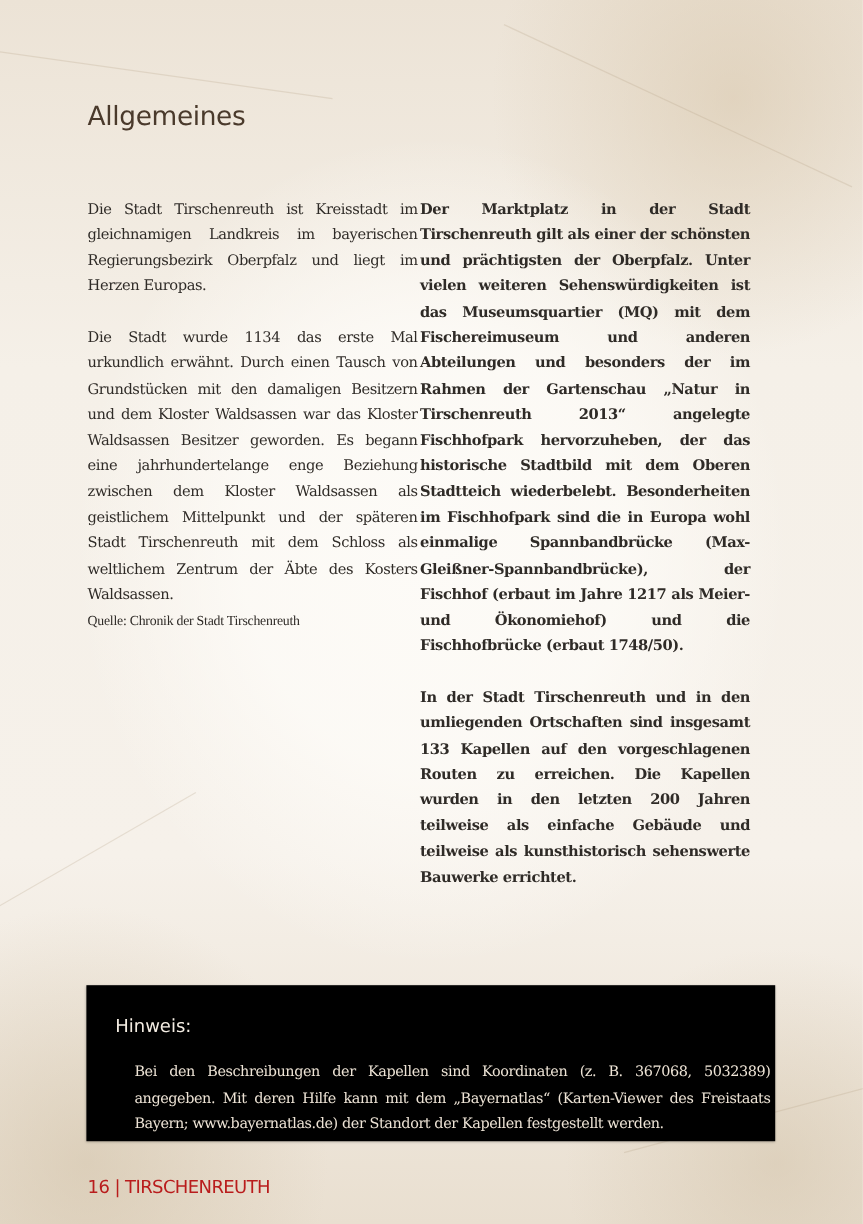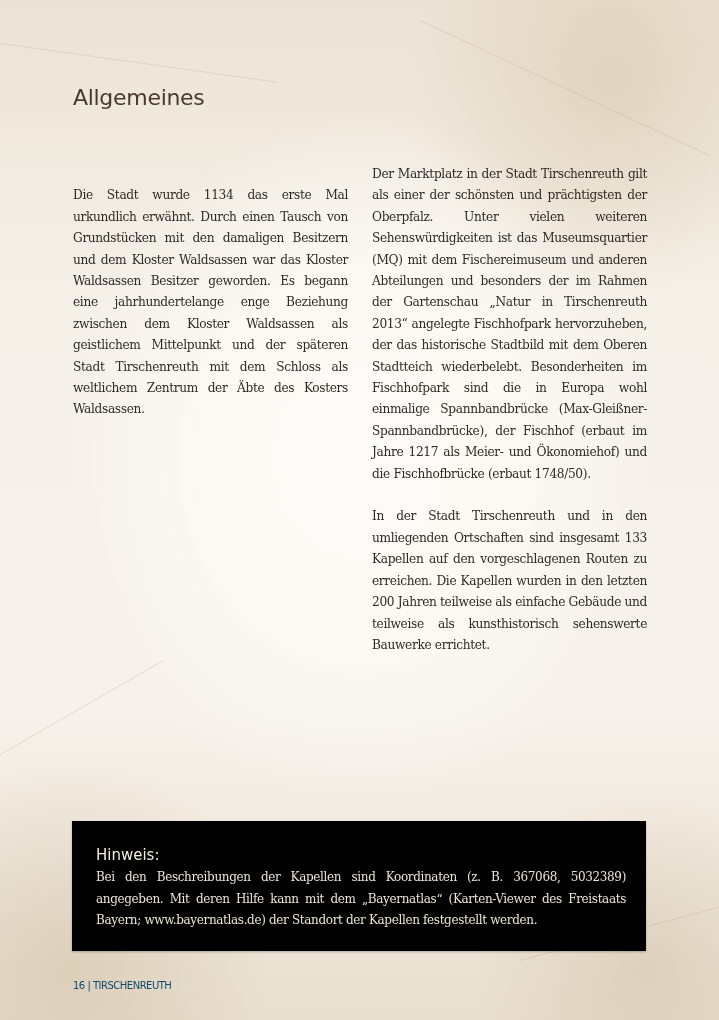--- a/index.html
+++ b/index.html
@@ -19,58 +19,60 @@
     position:absolute; left:73px; top:70px;
     font-family:"DejaVu Sans", sans-serif; font-size:22px; color:#4a3a2c;
     letter-spacing:-0.3px; font-weight:normal;
   }
   .col {
     position:absolute; top:164px; width:275px;
     font-size:12.2px; line-height:21.4px; text-align:justify;
     letter-spacing:-0.35px; color:#2f2b27;
   }
   .col-left { left:73px; }
-  .col-right { left:372px; }
+  .col-right { left:350px;font-weight:bold; }
   .col p { margin:0; }
   .gap { height:21.4px; }
   .source {
     font-family:"Liberation Serif", serif; font-size:11.5px; line-height:16px;
     margin-top:4px !important; letter-spacing:-0.2px; text-align:left;
   }
   .note {
     position:absolute; left:72px; top:821px; width:574px; height:130px;
     background:#000000; box-shadow:0 1px 2px rgba(0,0,0,0.25);
   }
   .note-title {
     position:absolute; left:24px; top:25px;
     font-family:"DejaVu Sans", sans-serif; font-size:15px; color:#f3ece2;
   }
   .note-body {
     position:absolute; left:24px; top:46px; width:530px;
     font-size:12px; line-height:21.5px; color:#eee4d6; letter-spacing:-0.35px;
-    text-align:justify; margin:0;
+    text-align:justify; margin:16px;
   }
   .footer {
     position:absolute; left:73px; top:980px;
-    font-family:"DejaVu Sans", sans-serif; font-size:10px; color:#0c4a6e; letter-spacing:-0.5px;
+    font-family:"DejaVu Sans", sans-serif; font-size:15px; color:#b91c1c; letter-spacing:-0.5px;
   }
 </style>
 </head>
 <body>
 
 <div class="vein" style="left:-20px;top:40px;width:300px;transform:rotate(8deg);"></div>
 <div class="vein" style="left:420px;top:20px;width:320px;transform:rotate(25deg);"></div>
 <div class="vein" style="left:-10px;top:760px;width:200px;transform:rotate(-30deg);"></div>
 <div class="vein" style="left:520px;top:960px;width:220px;transform:rotate(-15deg);"></div>
 
 <h1 class="title">Allgemeines</h1>
 
 <div class="col col-left">
+  <p>Die Stadt Tirschenreuth ist Kreisstadt im gleichnamigen Landkreis im bayerischen Regierungsbezirk Oberpfalz und liegt im Herzen Europas.</p>
   <div class="gap"></div>
   <p>Die Stadt wurde 1134 das erste Mal urkundlich erwähnt. Durch einen Tausch von Grundstücken mit den damaligen Besitzern und dem Kloster Waldsassen war das Kloster Waldsassen Besitzer geworden. Es begann eine jahrhundertelange enge Beziehung zwischen dem Kloster Waldsassen als geistlichem Mittelpunkt und der späteren Stadt Tirschenreuth mit dem Schloss als weltlichem Zentrum der Äbte des Kosters Waldsassen.</p>
+  <p class="source">Quelle: Chronik der Stadt Tirschenreuth</p>
 </div>
 
 <div class="col col-right">
   <p>Der Marktplatz in der Stadt Tirschenreuth gilt als einer der schönsten und prächtigsten der Oberpfalz. Unter vielen weiteren Sehenswürdigkeiten ist das Museumsquartier (MQ) mit dem Fischereimuseum und anderen Abteilungen und besonders der im Rahmen der Gartenschau „Natur in Tirschenreuth 2013“ angelegte Fischhofpark hervorzuheben, der das historische Stadtbild mit dem Oberen Stadtteich wiederbelebt. Besonderheiten im Fischhofpark sind die in Europa wohl einmalige Spannbandbrücke (Max-Gleißner-Spannbandbrücke), der Fischhof (erbaut im Jahre 1217 als Meier- und Ökonomiehof) und die Fischhofbrücke (erbaut 1748/50).</p>
   <div class="gap"></div>
   <p>In der Stadt Tirschenreuth und in den umliegenden Ortschaften sind insgesamt 133 Kapellen auf den vorgeschlagenen Routen zu erreichen. Die Kapellen wurden in den letzten 200 Jahren teilweise als einfache Gebäude und teilweise als kunsthistorisch sehenswerte Bauwerke errichtet.</p>
 </div>
 
 <div class="note">
   <div class="note-title">Hinweis:</div>

